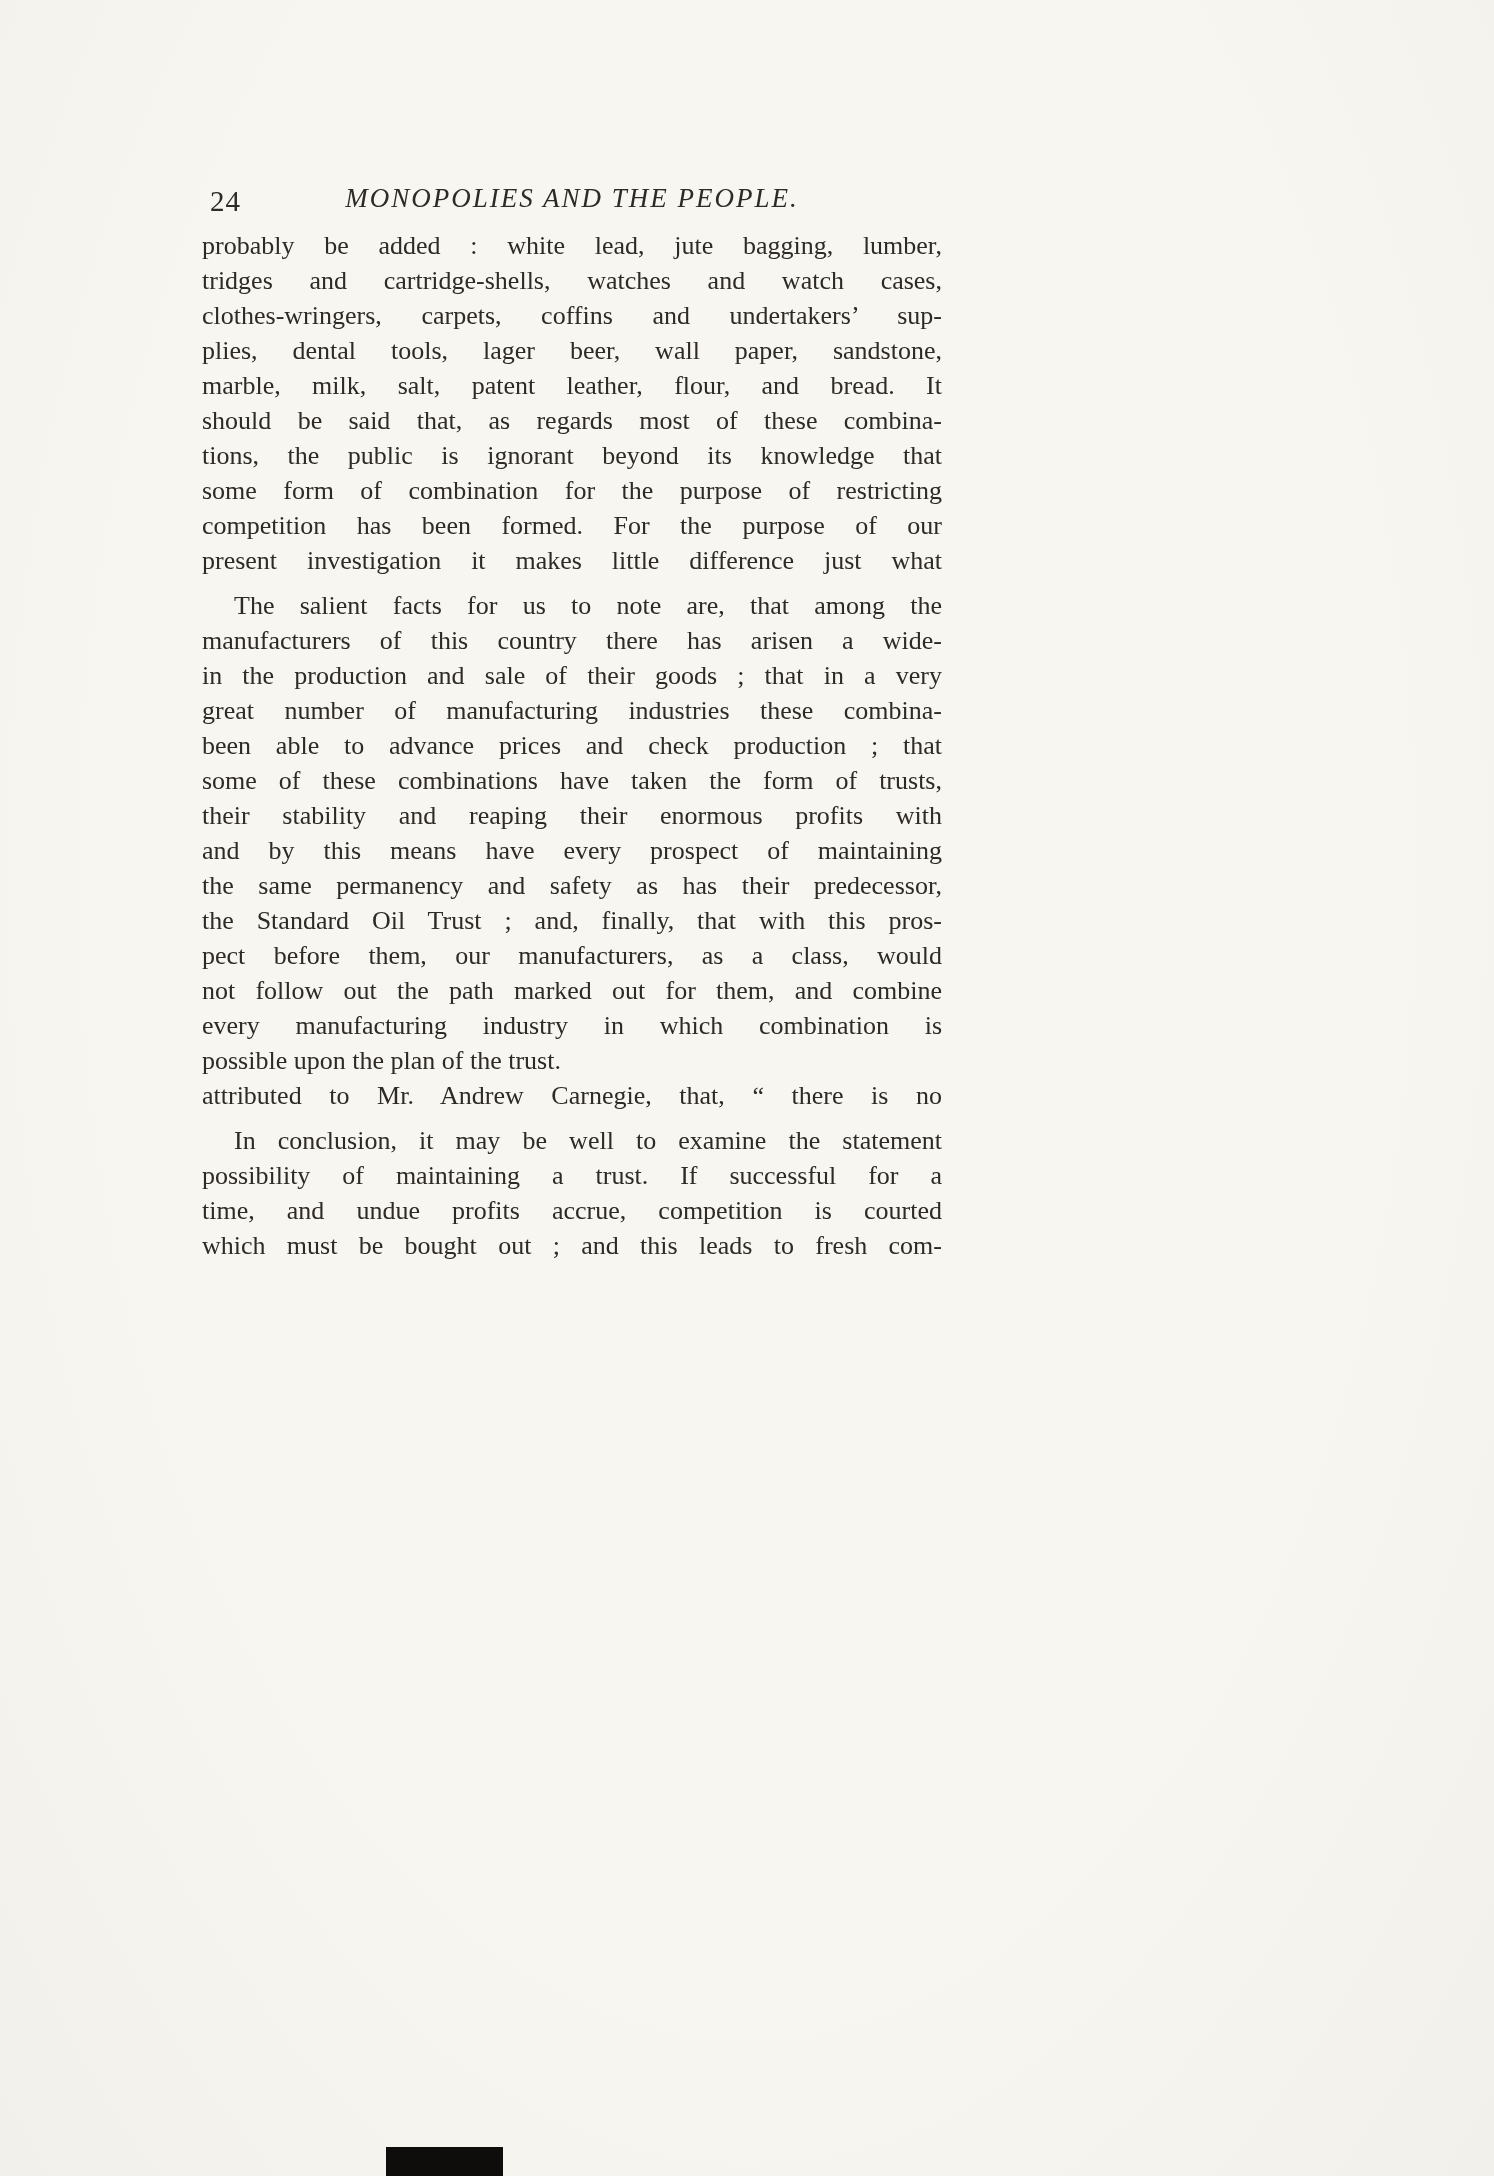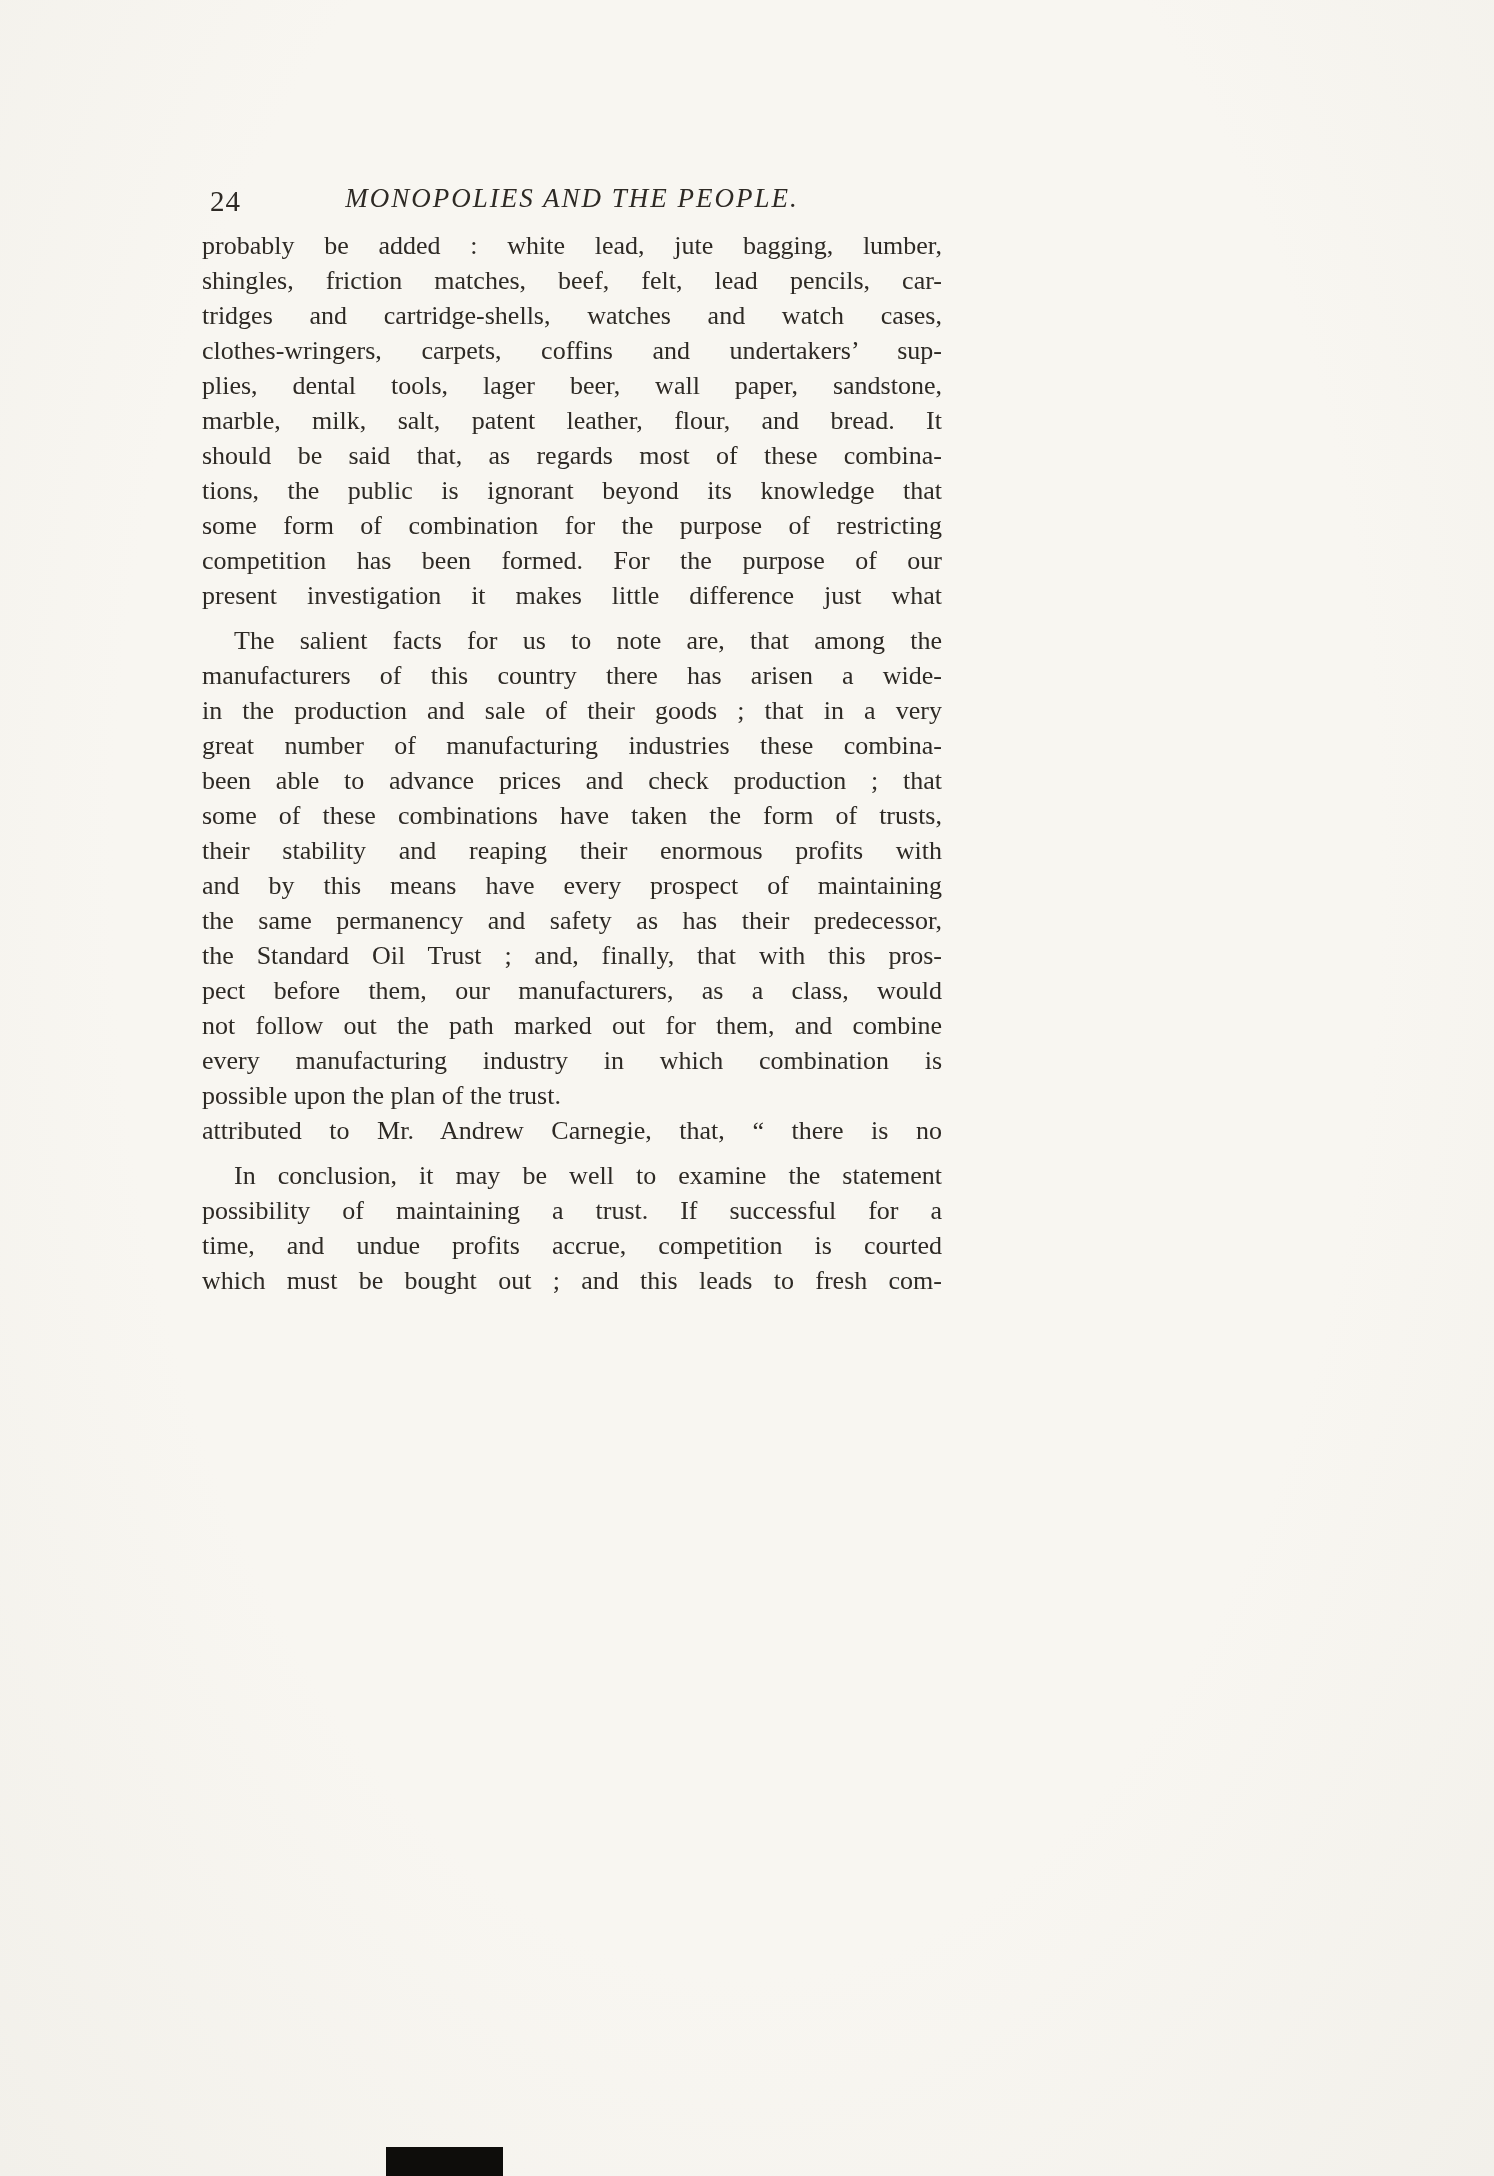--- a/index.html
+++ b/index.html
@@ -85,21 +85,20 @@
 
   <div class="header">
     <span class="pagenum">24</span>
     <div class="running-title">MONOPOLIES AND THE PEOPLE.</div>
   </div>
 
   <div class="body-text">
 
     <div class="paragraph">
       <div class="line">probably be added : white lead, jute bagging, lumber,</div>
-      <div class="line">shingles, friction matches, beef, felt, lead pencils, car-</div>
       <div class="line">tridges and cartridge-shells, watches and watch cases,</div>
       <div class="line">clothes-wringers, carpets, coffins and undertakers’ sup-</div>
       <div class="line">plies, dental tools, lager beer, wall paper, sandstone,</div>
       <div class="line">marble, milk, salt, patent leather, flour, and bread.  It</div>
       <div class="line">should be said that, as regards most of these combina-</div>
       <div class="line">tions, the public is ignorant beyond its knowledge that</div>
       <div class="line">some form of combination for the purpose of restricting</div>
       <div class="line">competition has been formed.  For the purpose of our</div>
       <div class="line">present investigation it makes little difference just what</div>
     </div>

